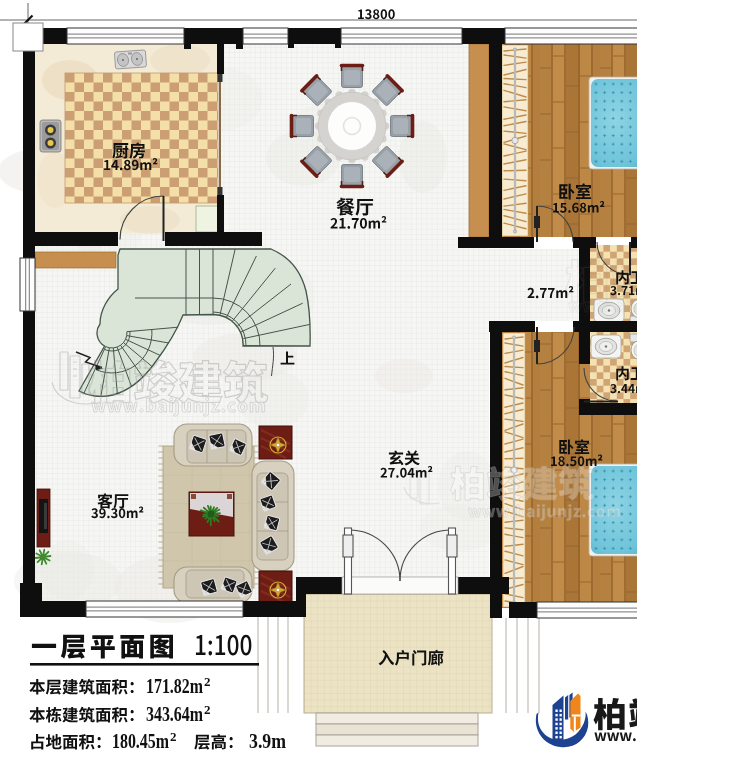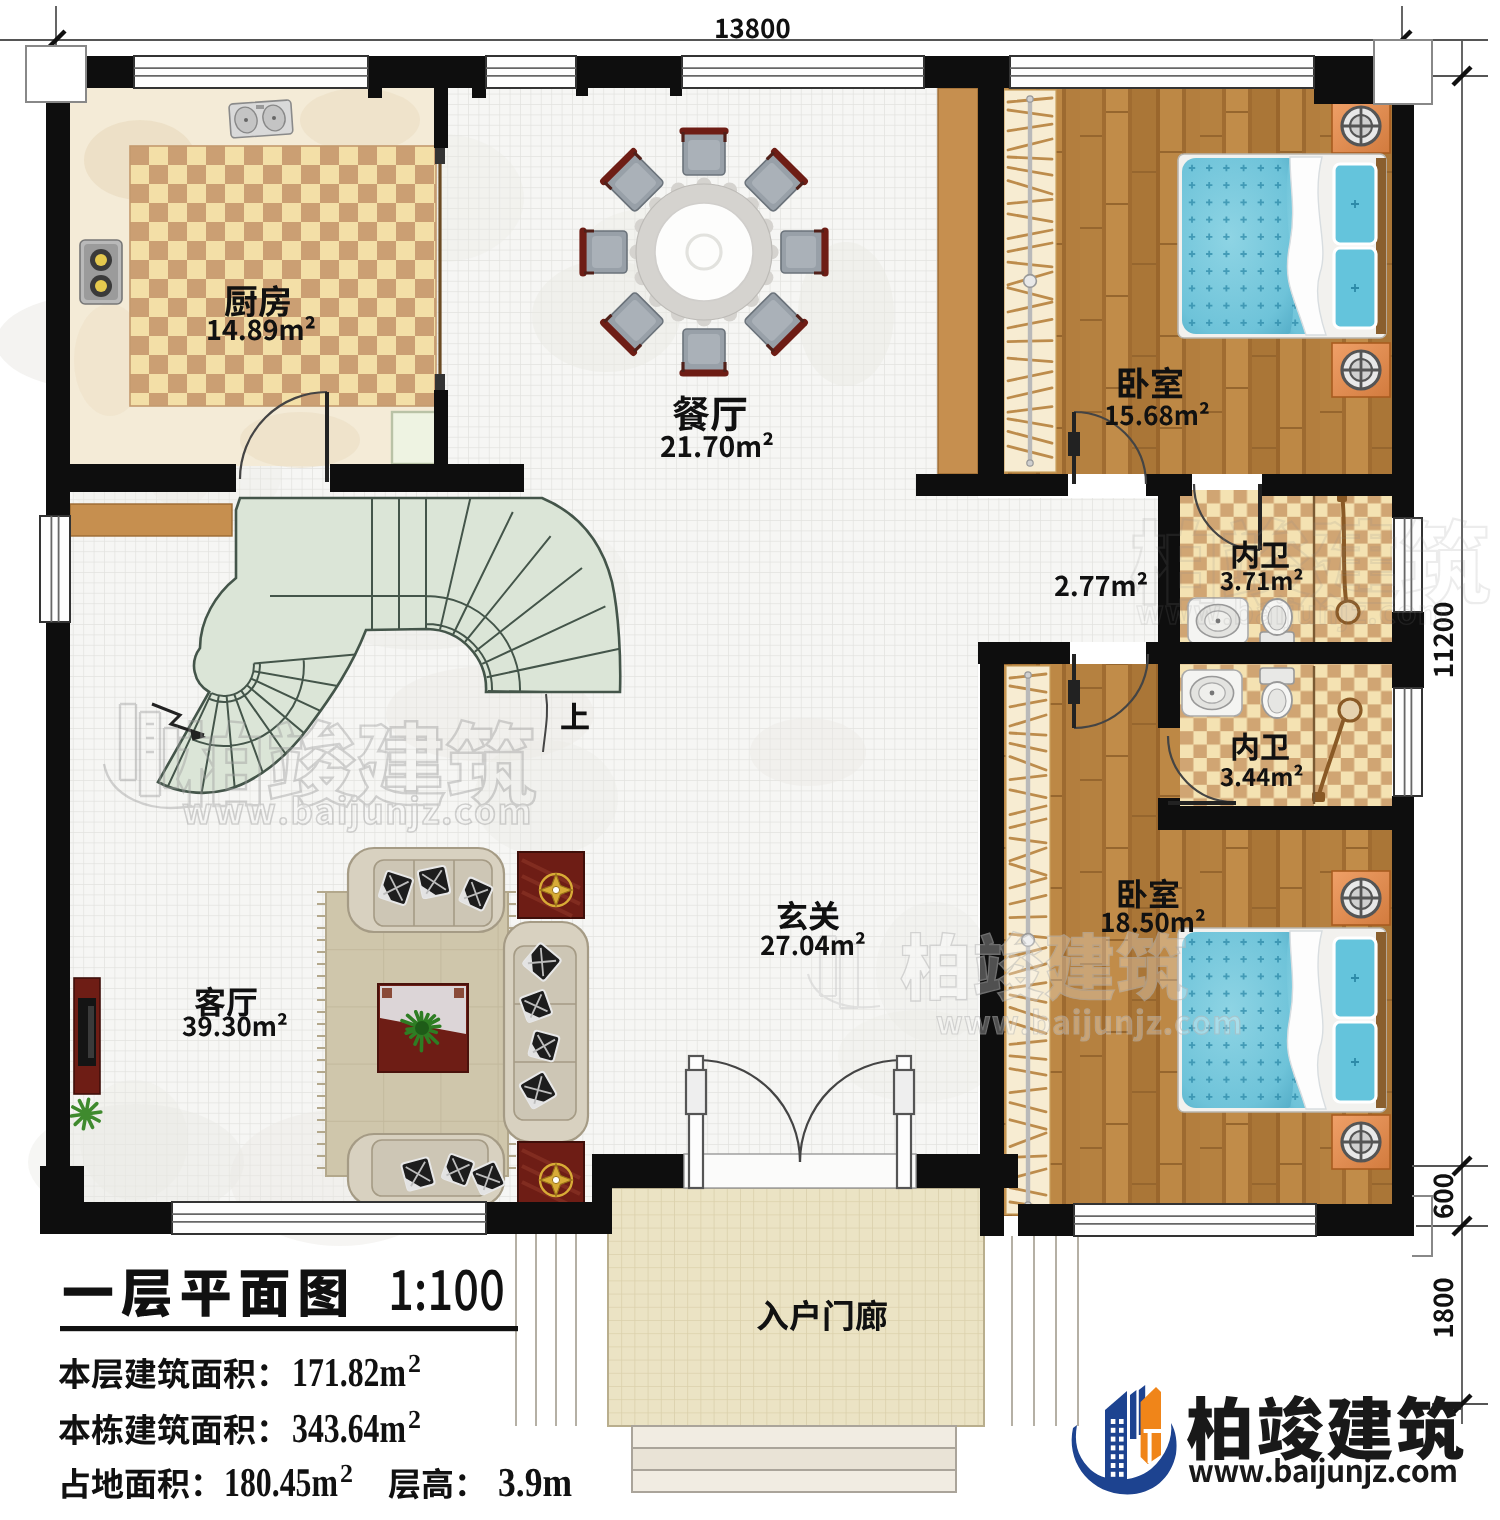--- a/index.html
+++ b/index.html
@@ -1,15 +1,15 @@
 <!DOCTYPE html>
 <html><head><meta charset="utf-8">
 <style>
 html,body{margin:0;padding:0;background:#fff;font-family:"Liberation Sans",sans-serif;}
-#c{position:relative;width:750px;height:760px;overflow:hidden;}
+#c{position:relative;width:637px;height:760px;overflow:hidden;}
 </style></head>
 <body>
 <div id="c"><svg width="750" height="760" viewBox="0 0 750 760">
       <defs>
 <pattern id="tile" width="5.2" height="5.2" patternUnits="userSpaceOnUse">
  <rect width="5.2" height="5.2" fill="#f6f6f4"></rect>
  <path d="M0,0H5.2M0,0V5.2" stroke="#e2e2df" stroke-width="0.7" fill="none"></path>
 </pattern>
 <pattern id="wood" width="60" height="46" patternUnits="userSpaceOnUse">
  <rect width="60" height="46" fill="#b27d3d"></rect>

